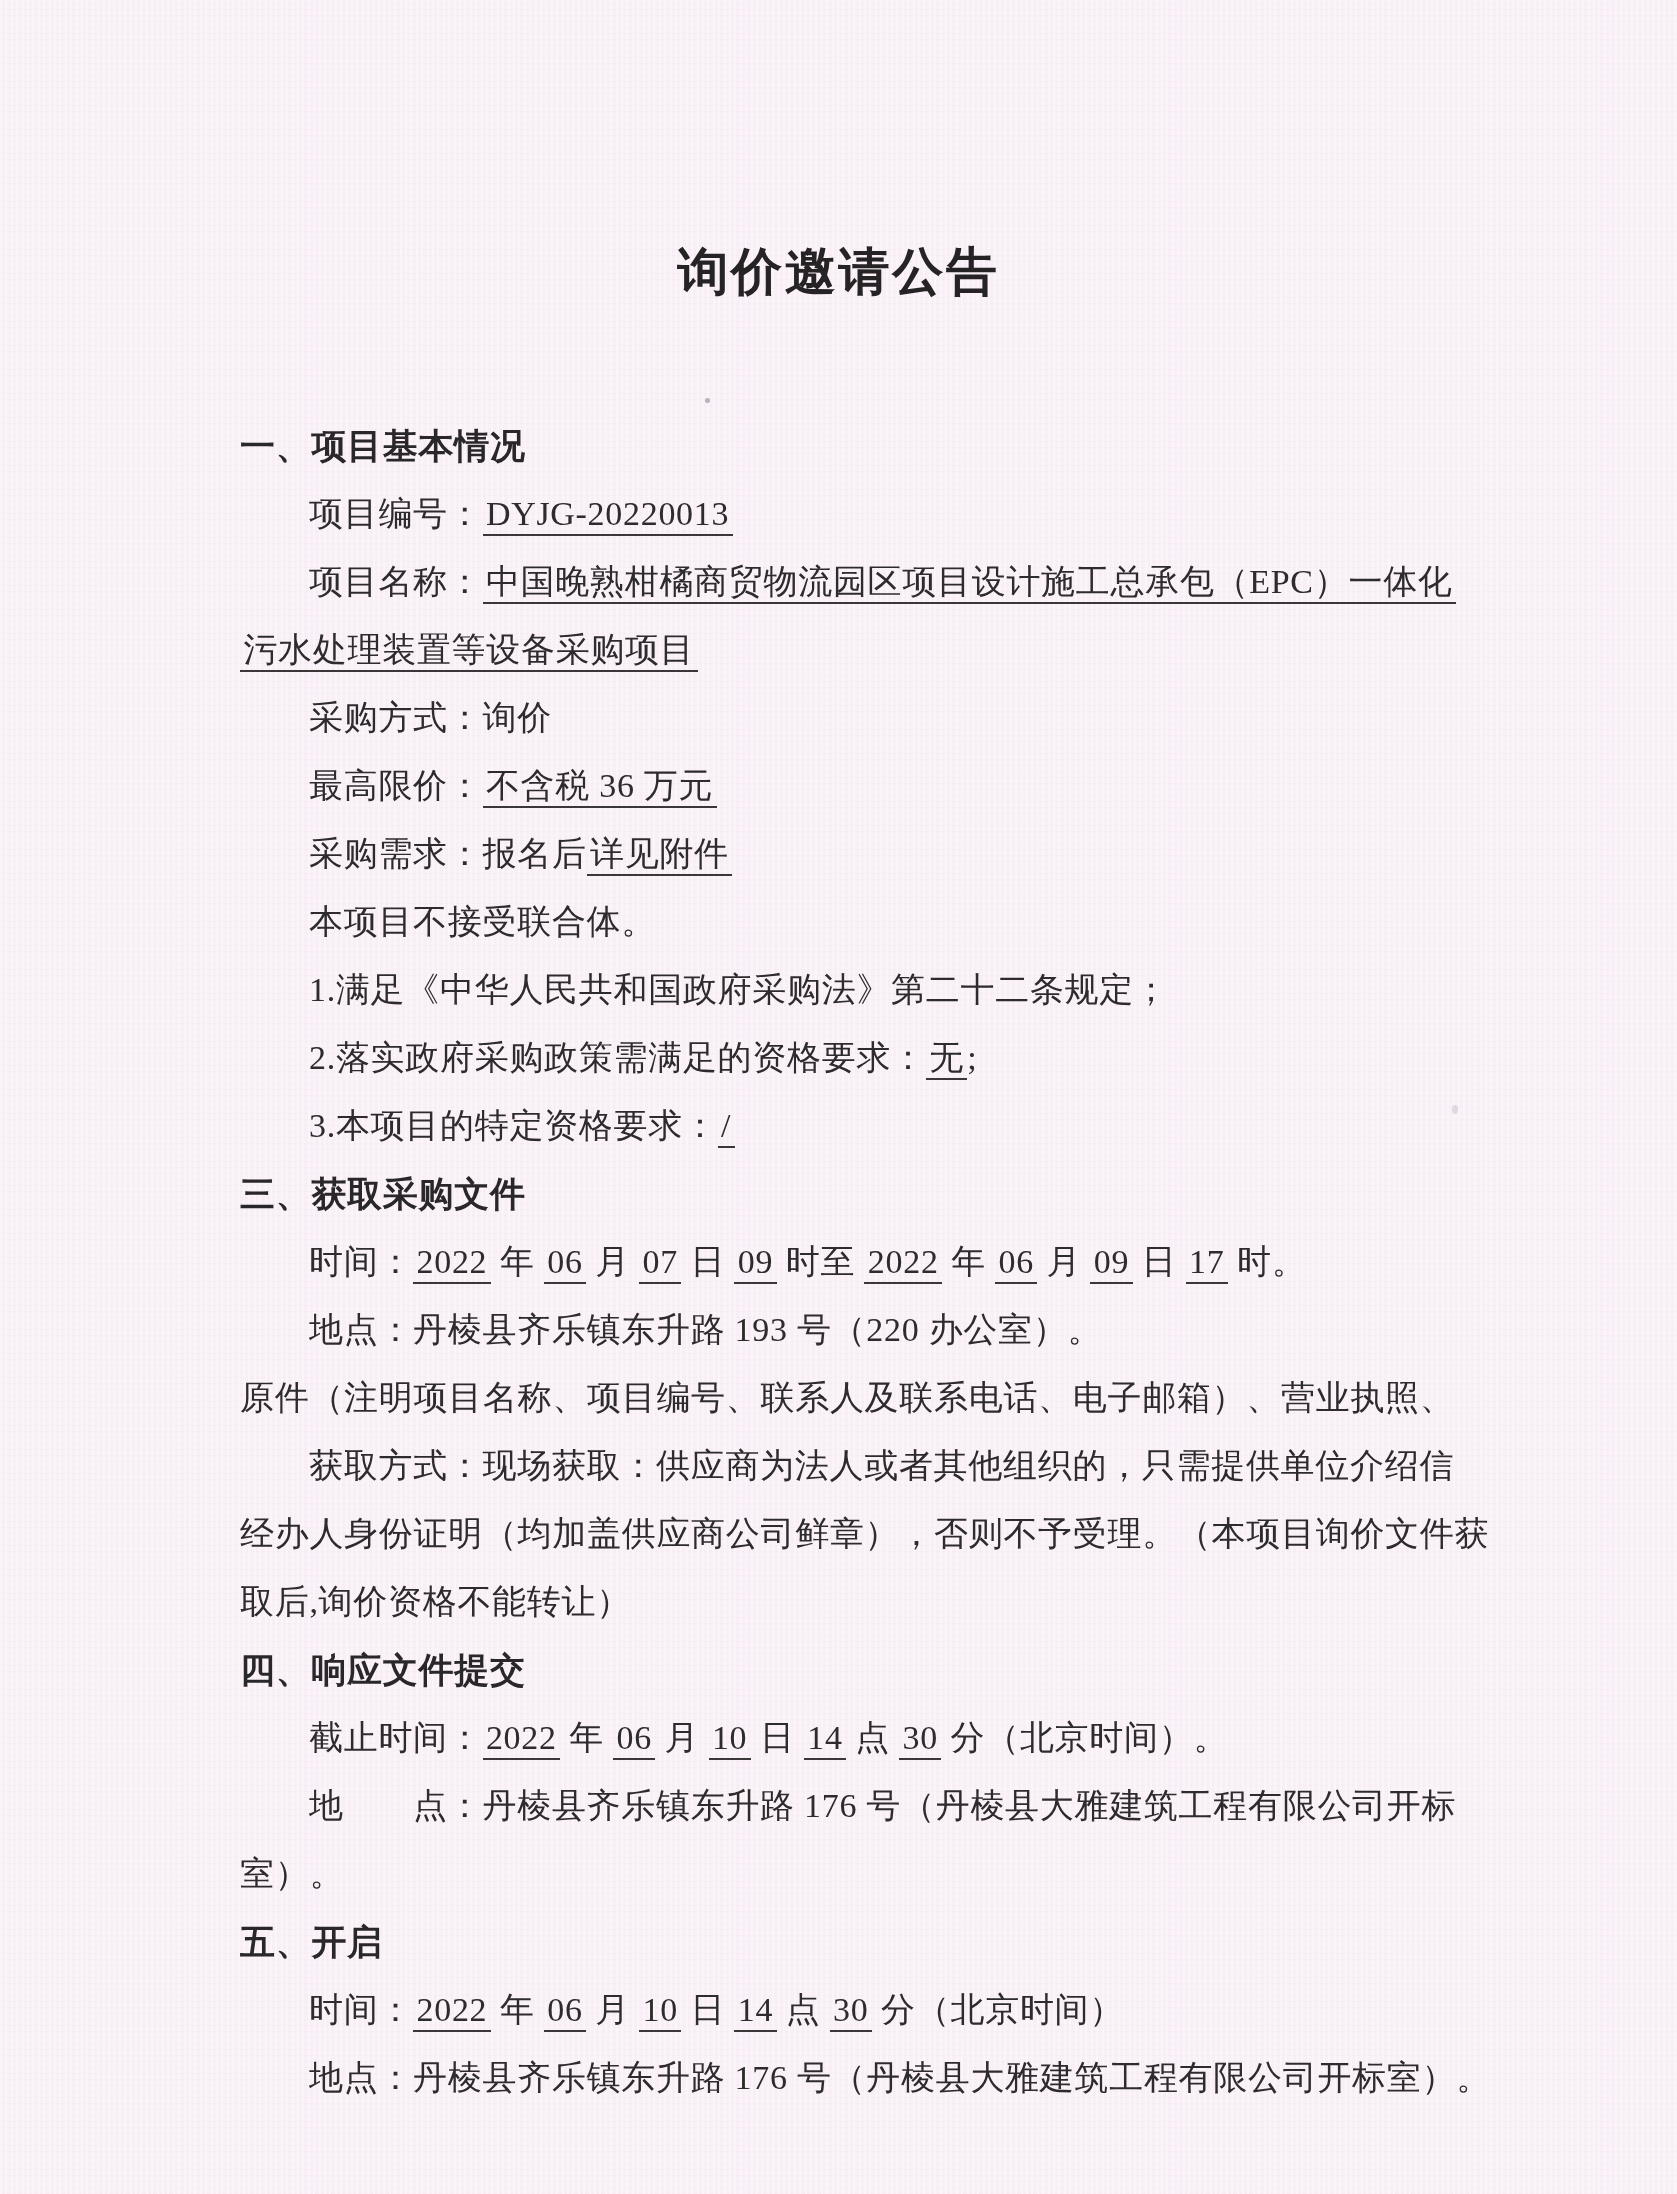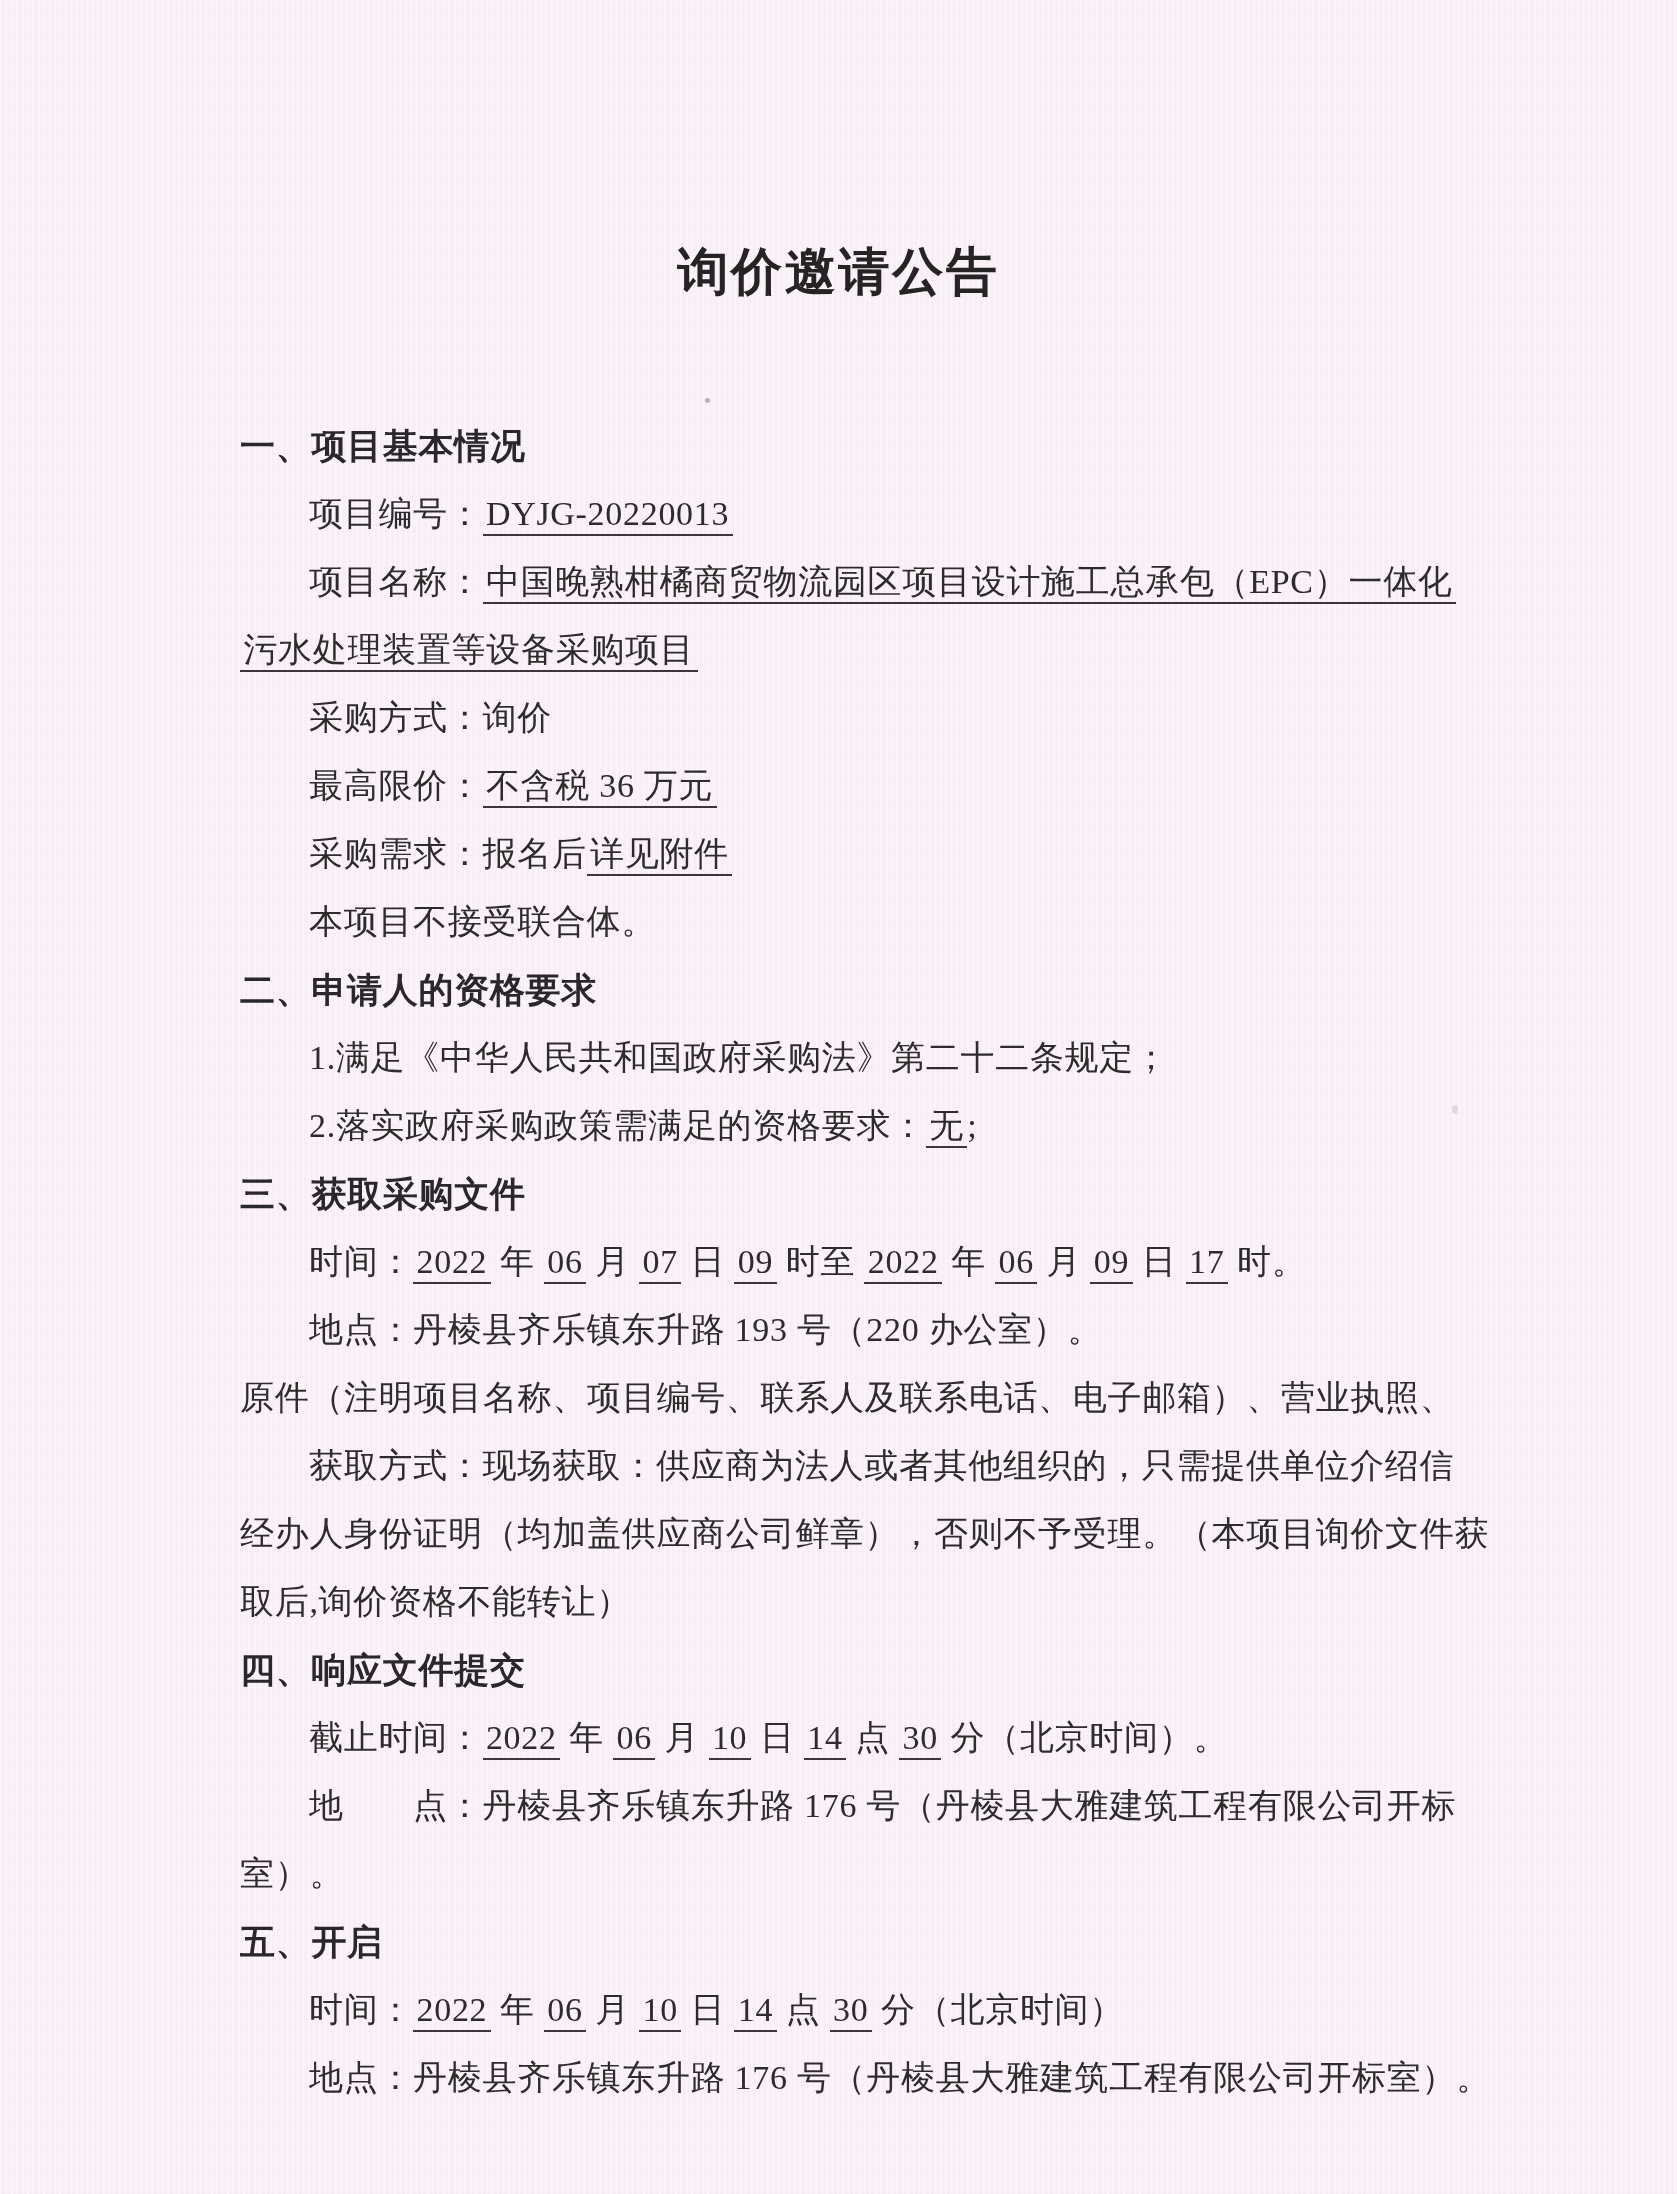--- a/index.html
+++ b/index.html
@@ -81,23 +81,23 @@
 
   <main class="content">
       <div class="doc-line heading"><span class="seg">一、项目基本情况</span></div>
       <div class="doc-line indent"><span class="seg">项目编号：</span><span class="seg u">DYJG-20220013</span></div>
       <div class="doc-line indent"><span class="seg">项目名称：</span><span class="seg u">中国晚熟柑橘商贸物流园区项目设计施工总承包（EPC）一体化</span></div>
       <div class="doc-line flush"><span class="seg u">污水处理装置等设备采购项目</span></div>
       <div class="doc-line indent"><span class="seg">采购方式：询价</span></div>
       <div class="doc-line indent"><span class="seg">最高限价：</span><span class="seg u">不含税 36 万元</span></div>
       <div class="doc-line indent"><span class="seg">采购需求：报名后</span><span class="seg u">详见附件</span></div>
       <div class="doc-line indent"><span class="seg">本项目不接受联合体。</span></div>
-      <div class="doc-line heading"><span class="seg">二、申请人的资格要求</span></div>
       <div class="doc-line indent"><span class="seg">1.满足《中华人民共和国政府采购法》第二十二条规定；</span></div>
       <div class="doc-line indent"><span class="seg">2.落实政府采购政策需满足的资格要求：</span><span class="seg u">无</span><span class="seg">;</span></div>
+      <div class="doc-line indent"><span class="seg">3.本项目的特定资格要求：</span><span class="seg u">/</span></div>
       <div class="doc-line heading"><span class="seg">三、获取采购文件</span></div>
       <div class="doc-line indent"><span class="seg">时间：</span><span class="seg u">2022</span><span class="seg"> 年 </span><span class="seg u">06</span><span class="seg"> 月 </span><span class="seg u">07</span><span class="seg"> 日 </span><span class="seg u">09</span><span class="seg"> 时至 </span><span class="seg u">2022</span><span class="seg"> 年 </span><span class="seg u">06</span><span class="seg"> 月 </span><span class="seg u">09</span><span class="seg"> 日 </span><span class="seg u">17</span><span class="seg"> 时。</span></div>
       <div class="doc-line indent"><span class="seg">地点：丹棱县齐乐镇东升路 </span><span class="seg b">193</span><span class="seg"> 号（</span><span class="seg b">220</span><span class="seg"> 办公室）。</span></div>
       <div class="doc-line flush"><span class="seg">原件（注明项目名称、项目编号、联系人及联系电话、电子邮箱）、营业执照、</span></div>
       <div class="doc-line indent"><span class="seg">获取方式：现场获取：供应商为法人或者其他组织的，只需提供单位介绍信</span></div>
       <div class="doc-line flush"><span class="seg">经办人身份证明（均加盖供应商公司鲜章），否则不予受理。（本项目询价文件获</span></div>
       <div class="doc-line flush"><span class="seg">取后,询价资格不能转让）</span></div>
       <div class="doc-line heading"><span class="seg">四、响应文件提交</span></div>
       <div class="doc-line indent"><span class="seg">截止时间：</span><span class="seg u">2022</span><span class="seg"> 年 </span><span class="seg u">06</span><span class="seg"> 月 </span><span class="seg u">10</span><span class="seg"> 日 </span><span class="seg u">14</span><span class="seg"> 点 </span><span class="seg u">30</span><span class="seg"> 分（北京时间）。</span></div>
       <div class="doc-line indent"><span class="seg">地　　点：丹棱县齐乐镇东升路 </span><span class="seg b">176</span><span class="seg"> 号（丹棱县大雅建筑工程有限公司开标</span></div>

